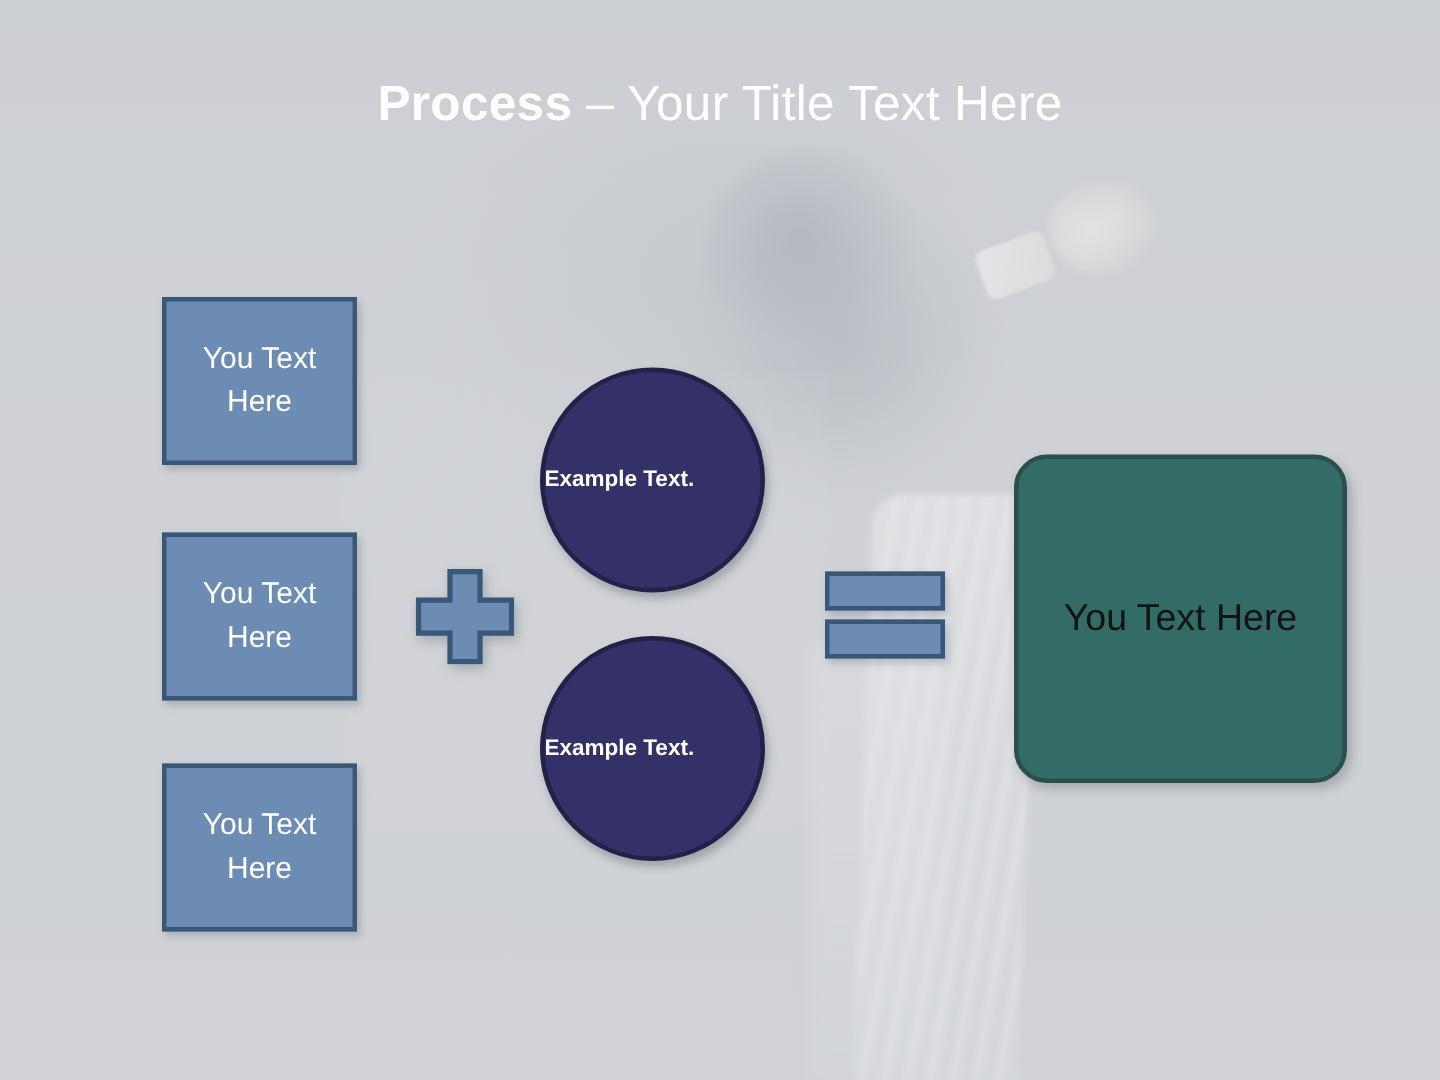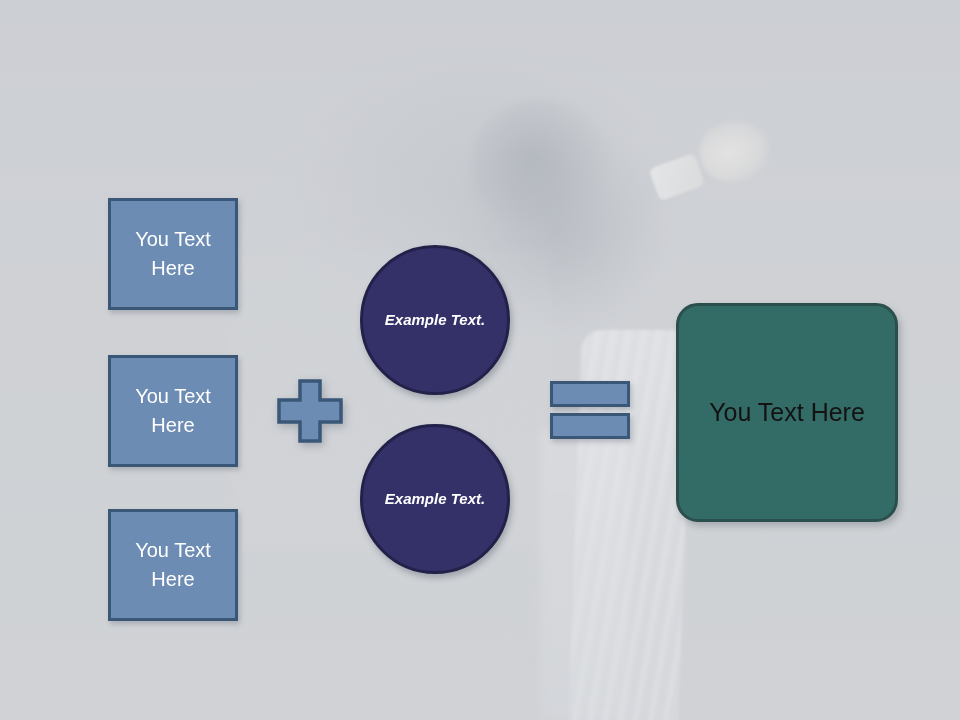--- a/index.html
+++ b/index.html
@@ -188,25 +188,24 @@
 
   .circle {
     width: 150px;
     height: 150px;
     border-radius: 50%;
     background: #333168;
     border: 3px solid #232049;
     color: #ffffff;
     font-size: 15px;
     font-weight: bold;
-    font-style: italic;
     line-height: 1.55;
     display: flex;
     align-items: center;
-    justify-content: center;
+    justify-content: flex-start;
     text-align: center;
     box-shadow: 2px 4px 6px rgba(70,78,92,0.35);
   }
   .circle-1 { left: 360px; top: 223px; }
   .circle-2 { left: 360px; top: 402px; }
 
   .result-box {
     left: 676px;
     top: 281px;
     width: 222px;
@@ -234,20 +233,23 @@
     <div class="bg-head"></div>
     <div class="bg-cuff"></div>
     <div class="bg-hand"></div>
     <div class="bg-garment"></div>
     <div class="bg-garment2"></div>
     <div class="bg-sheen"></div>
     <div class="bg-veil"></div>
   </div>
 
   <div class="header-band"></div>
+  <div class="header-title">
+    <span class="strong">Process</span><span class="rest"> – Your Title Text Here</span>
+  </div>
 
   <div class="shape input-box input-box-1">
     <span>You Text Here</span>
   </div>
   <div class="shape input-box input-box-2">
     <span>You Text Here</span>
   </div>
   <div class="shape input-box input-box-3">
     <span>You Text Here</span>
   </div>

